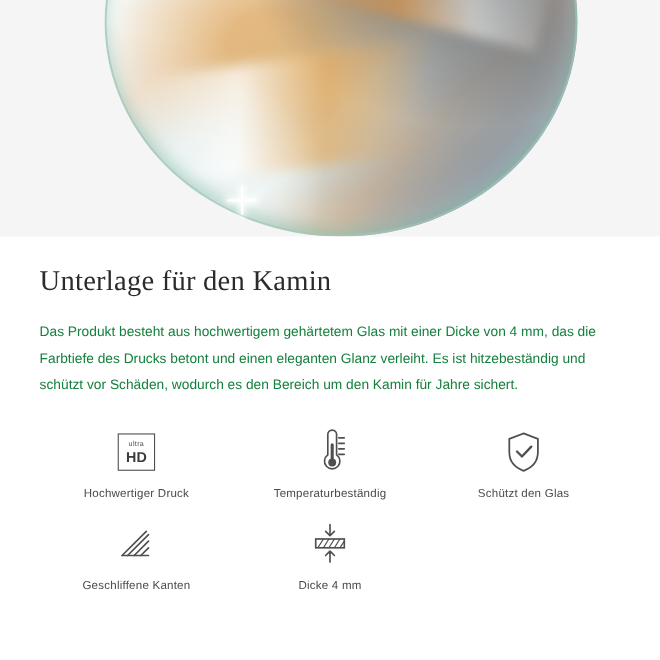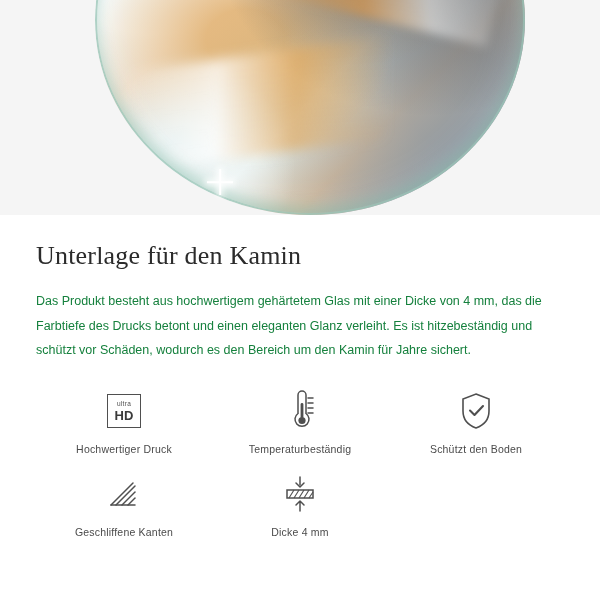--- a/index.html
+++ b/index.html
@@ -197,21 +197,21 @@
         <div class="feature-label">Temperaturbeständig</div>
       </div>
 
       <div class="feature">
         <div class="feature-icon">
           <svg width="40" height="44" viewBox="0 0 40 44" fill="none">
             <path d="M20 5 L33 10 v12 c0 9-6 14.5-13 17-7-2.5-13-8-13-17V10 Z" stroke="#4f4f4f" stroke-width="1.6"></path>
             <path d="M14 21.5 l4.5 4.5 L27 17" stroke="#4f4f4f" stroke-width="2.1" stroke-linecap="round" stroke-linejoin="round"></path>
           </svg>
         </div>
-        <div class="feature-label">Schützt den Boden</div>
+        <div class="feature-label">Schützt den Glas</div>
       </div>
 
 
       <div class="feature">
         <div class="feature-icon">
           <svg width="44" height="40" viewBox="0 0 44 40" fill="none" stroke="#4f4f4f" stroke-width="1.5" stroke-linecap="round">
             <path d="M9 31 L31 9"></path>
             <path d="M9 31 L33 31"></path>
             <path d="M14 31 L33 12"></path>
             <path d="M20 31 L33 18"></path>

